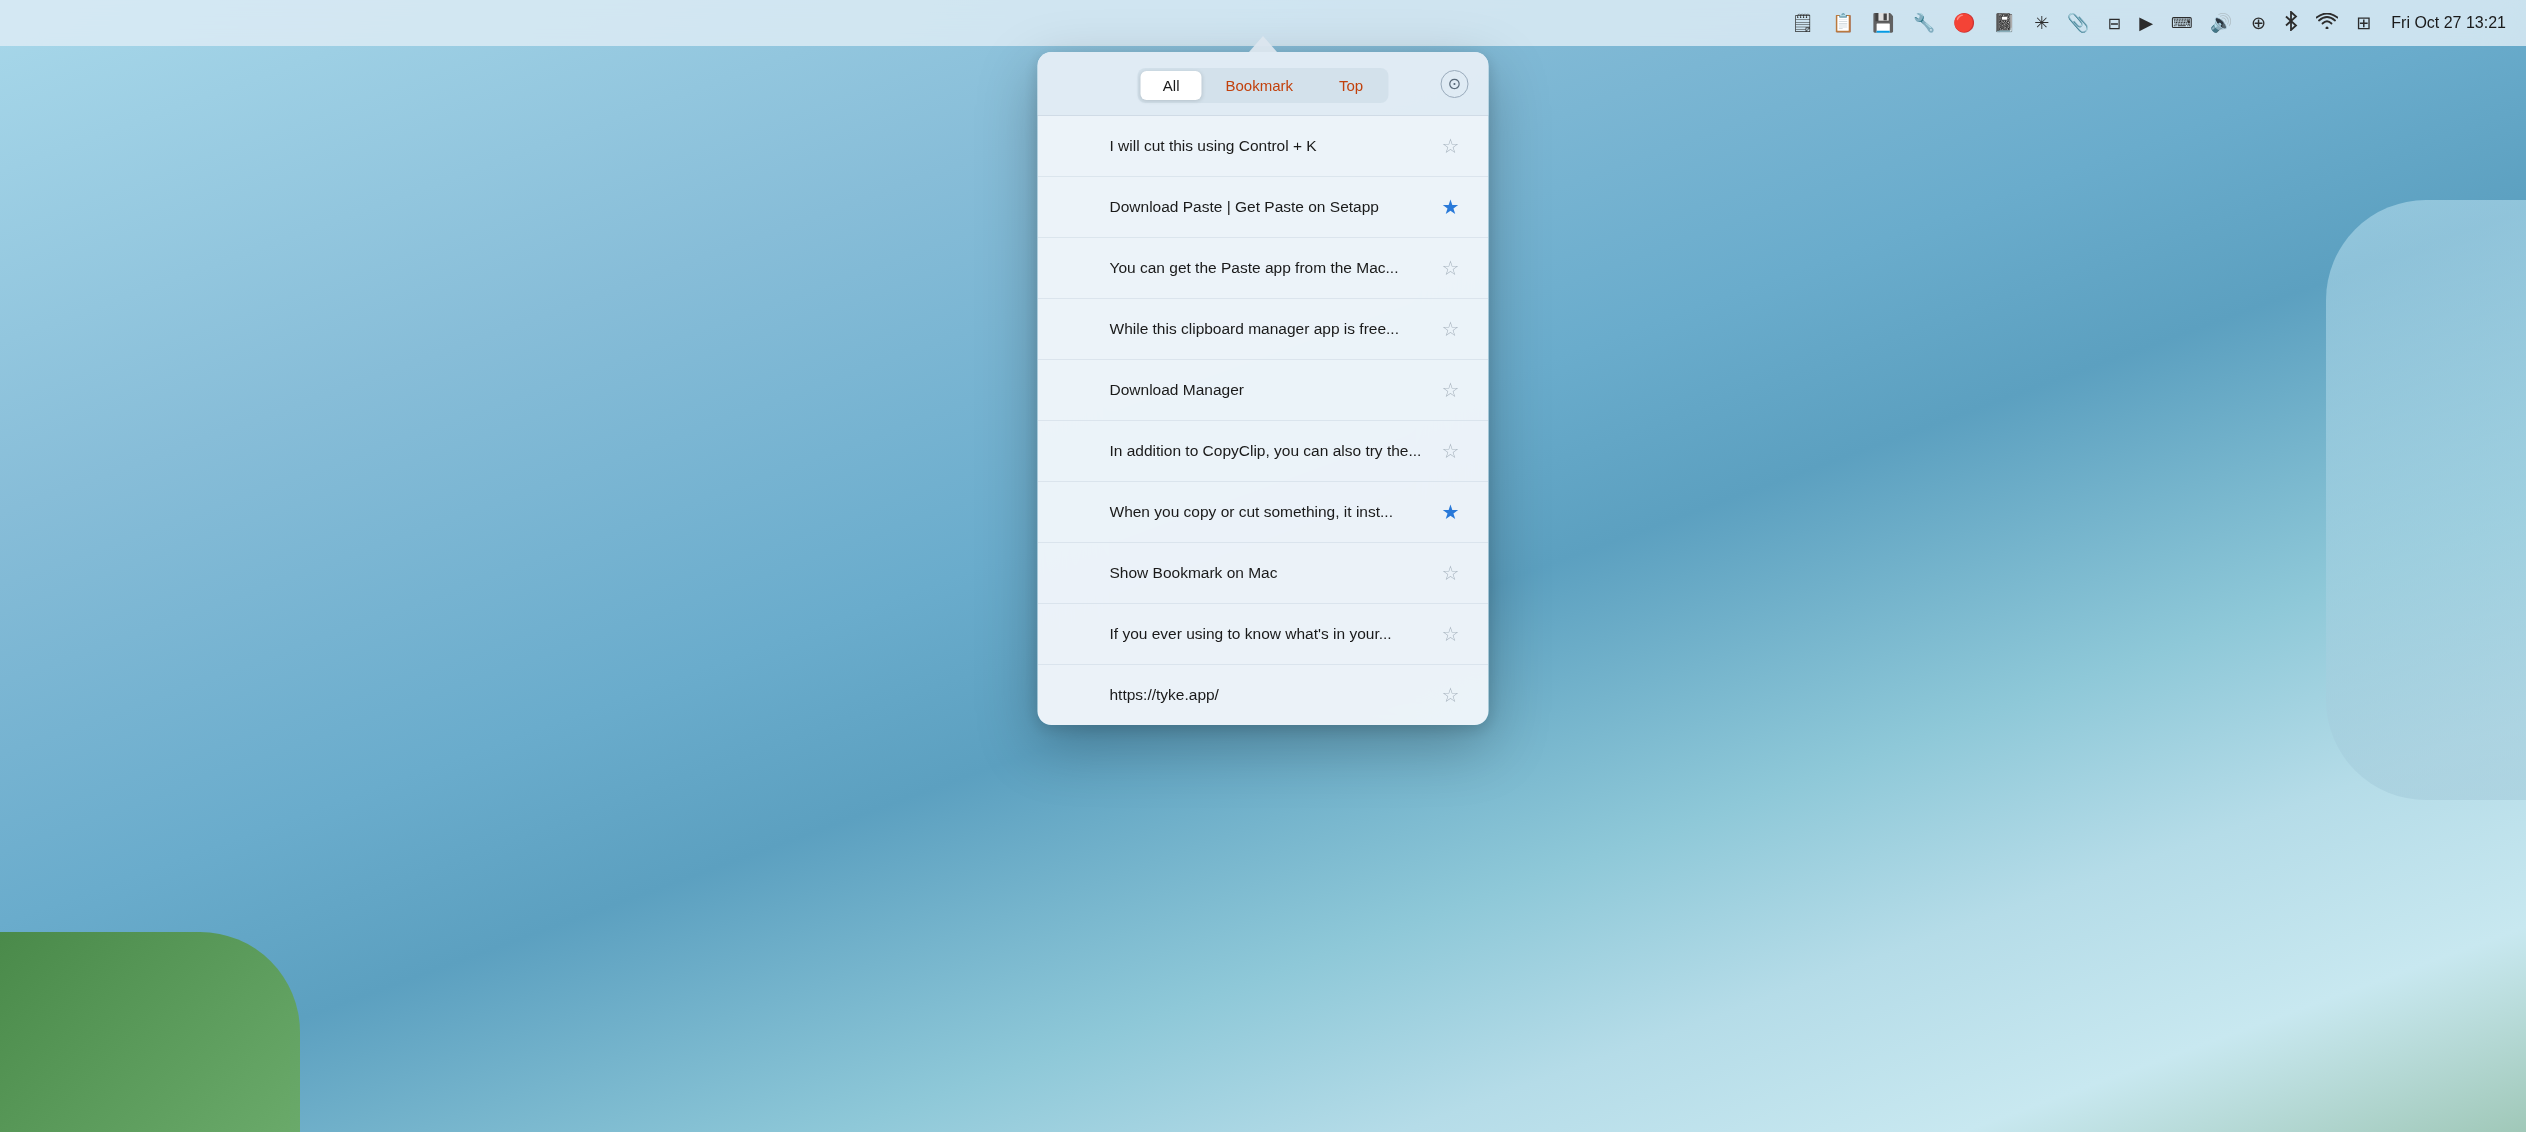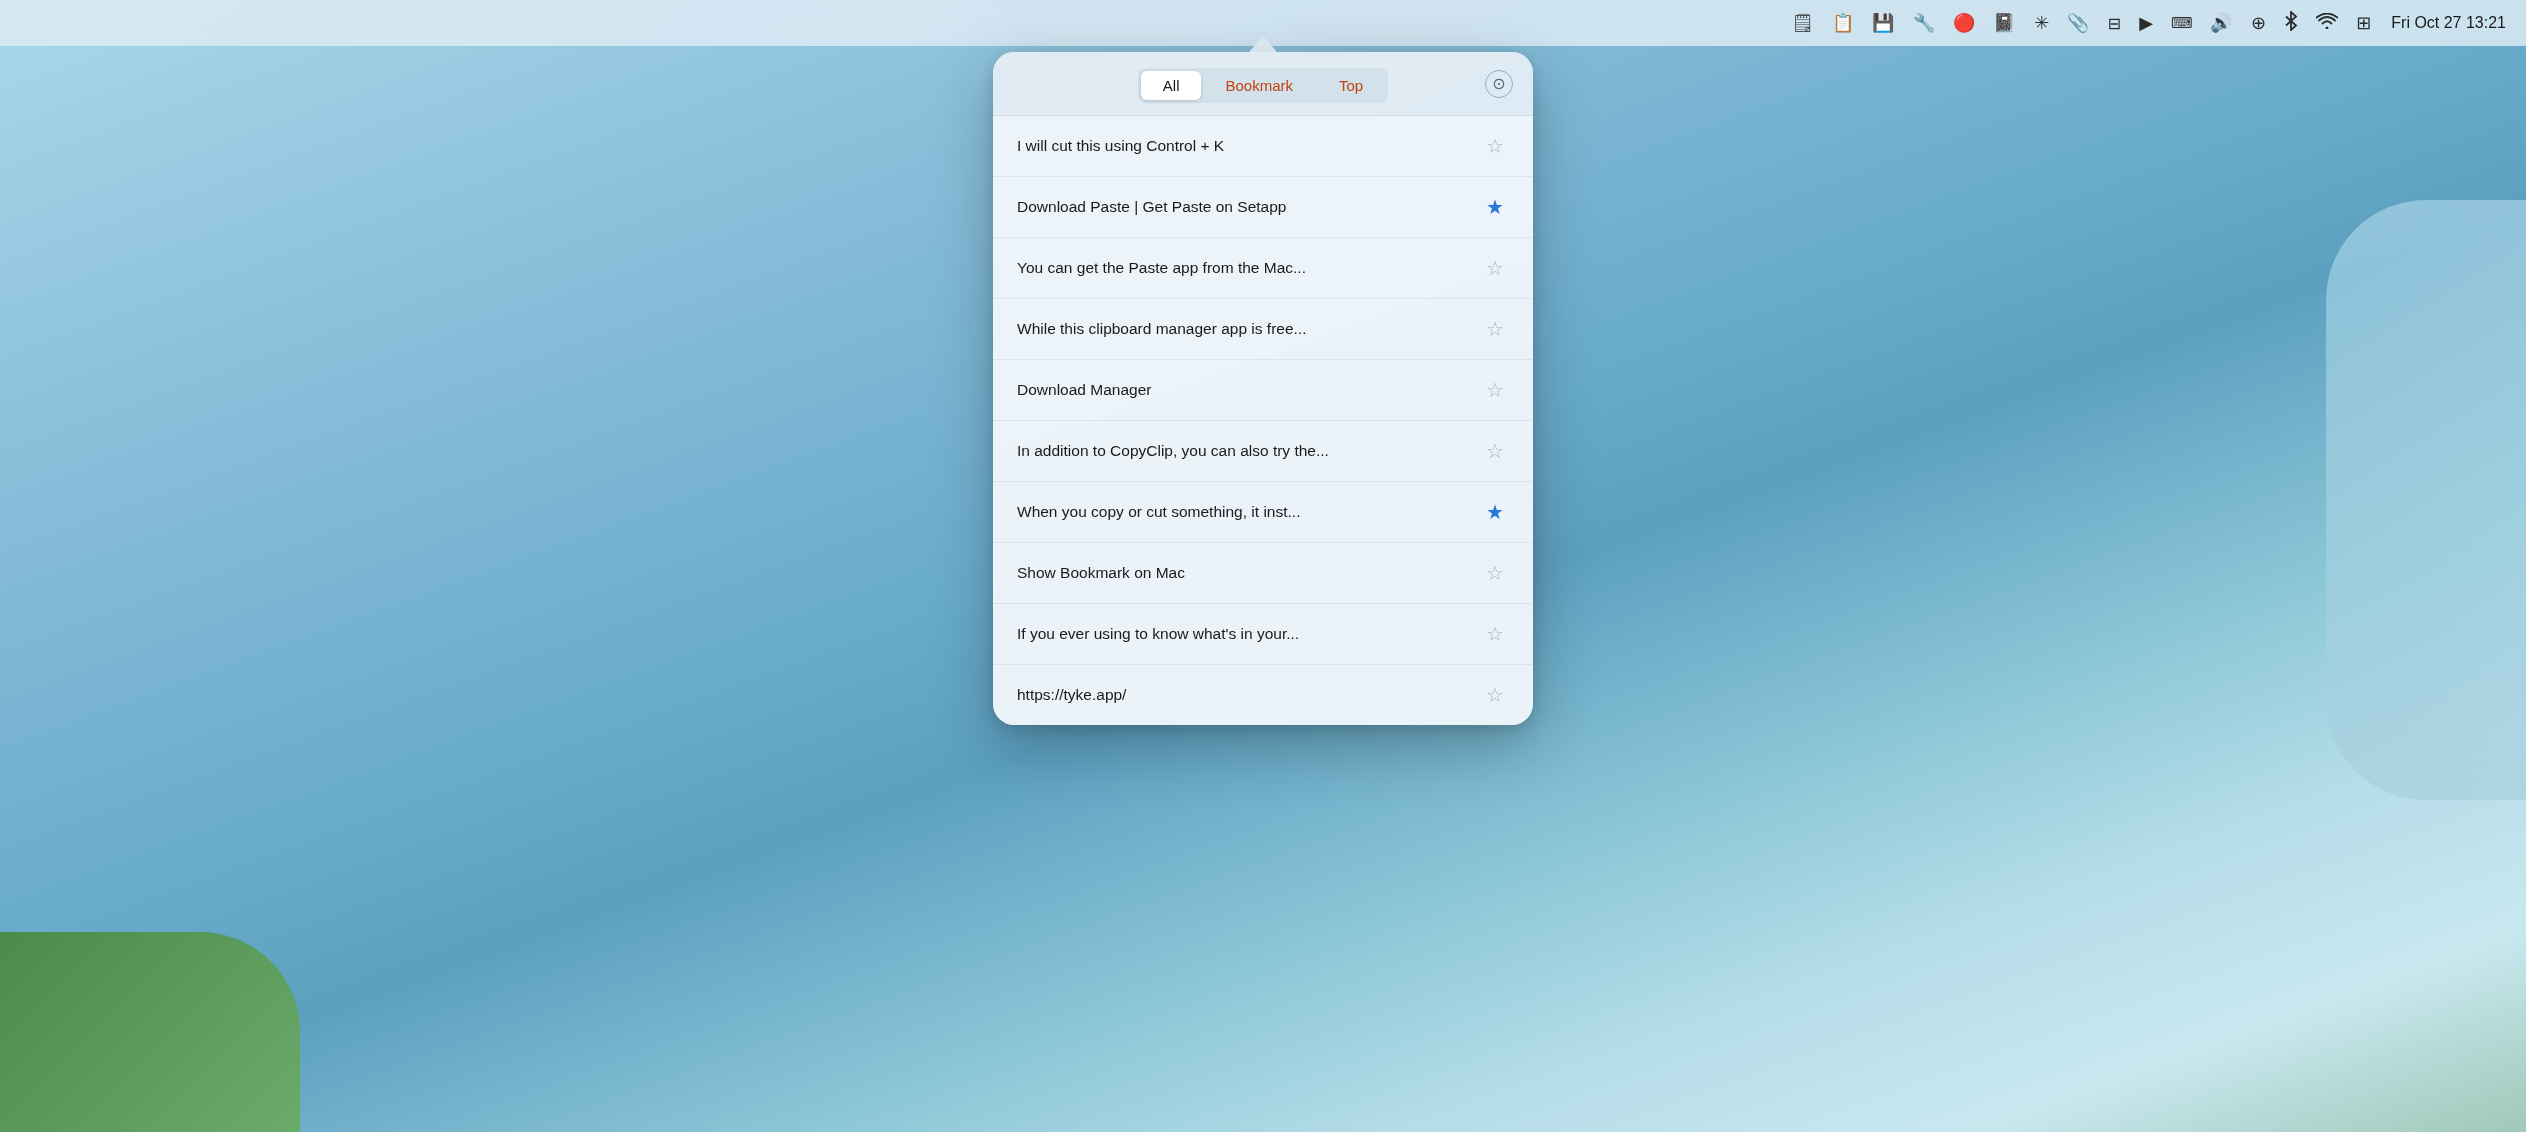--- a/index.html
+++ b/index.html
@@ -94,23 +94,23 @@
       border-bottom: 16px solid rgba(220, 230, 238, 0.95);
       z-index: 201;
     }
 
     
     .popup {
       position: absolute;
       top: 52px;
       left: 50%;
       transform: translateX(-50%);
-      width: 540px;
+      width: 451px;
       background: rgba(240, 245, 250, 0.97);
-      border-radius: 21px;
+      border-radius: 14px;
       box-shadow: 0 20px 60px rgba(0,0,0,0.25), 0 4px 16px rgba(0,0,0,0.15);
       z-index: 200;
       overflow: hidden;
       backdrop-filter: blur(30px);
     }
 
     
     .tab-bar {
       display: flex;
       align-items: center;
@@ -190,20 +190,21 @@
     }
 
     .item-text {
       font-size: 15.5px;
       color: #1a1a1a;
       font-weight: 400;
       flex: 1;
       white-space: nowrap;
       overflow: hidden;
       text-overflow: ellipsis;
+      margin-left: 48px;
     }
 
     .star-btn {
       width: 28px;
       height: 28px;
       display: flex;
       align-items: center;
       justify-content: center;
       cursor: pointer;
       flex-shrink: 0;

